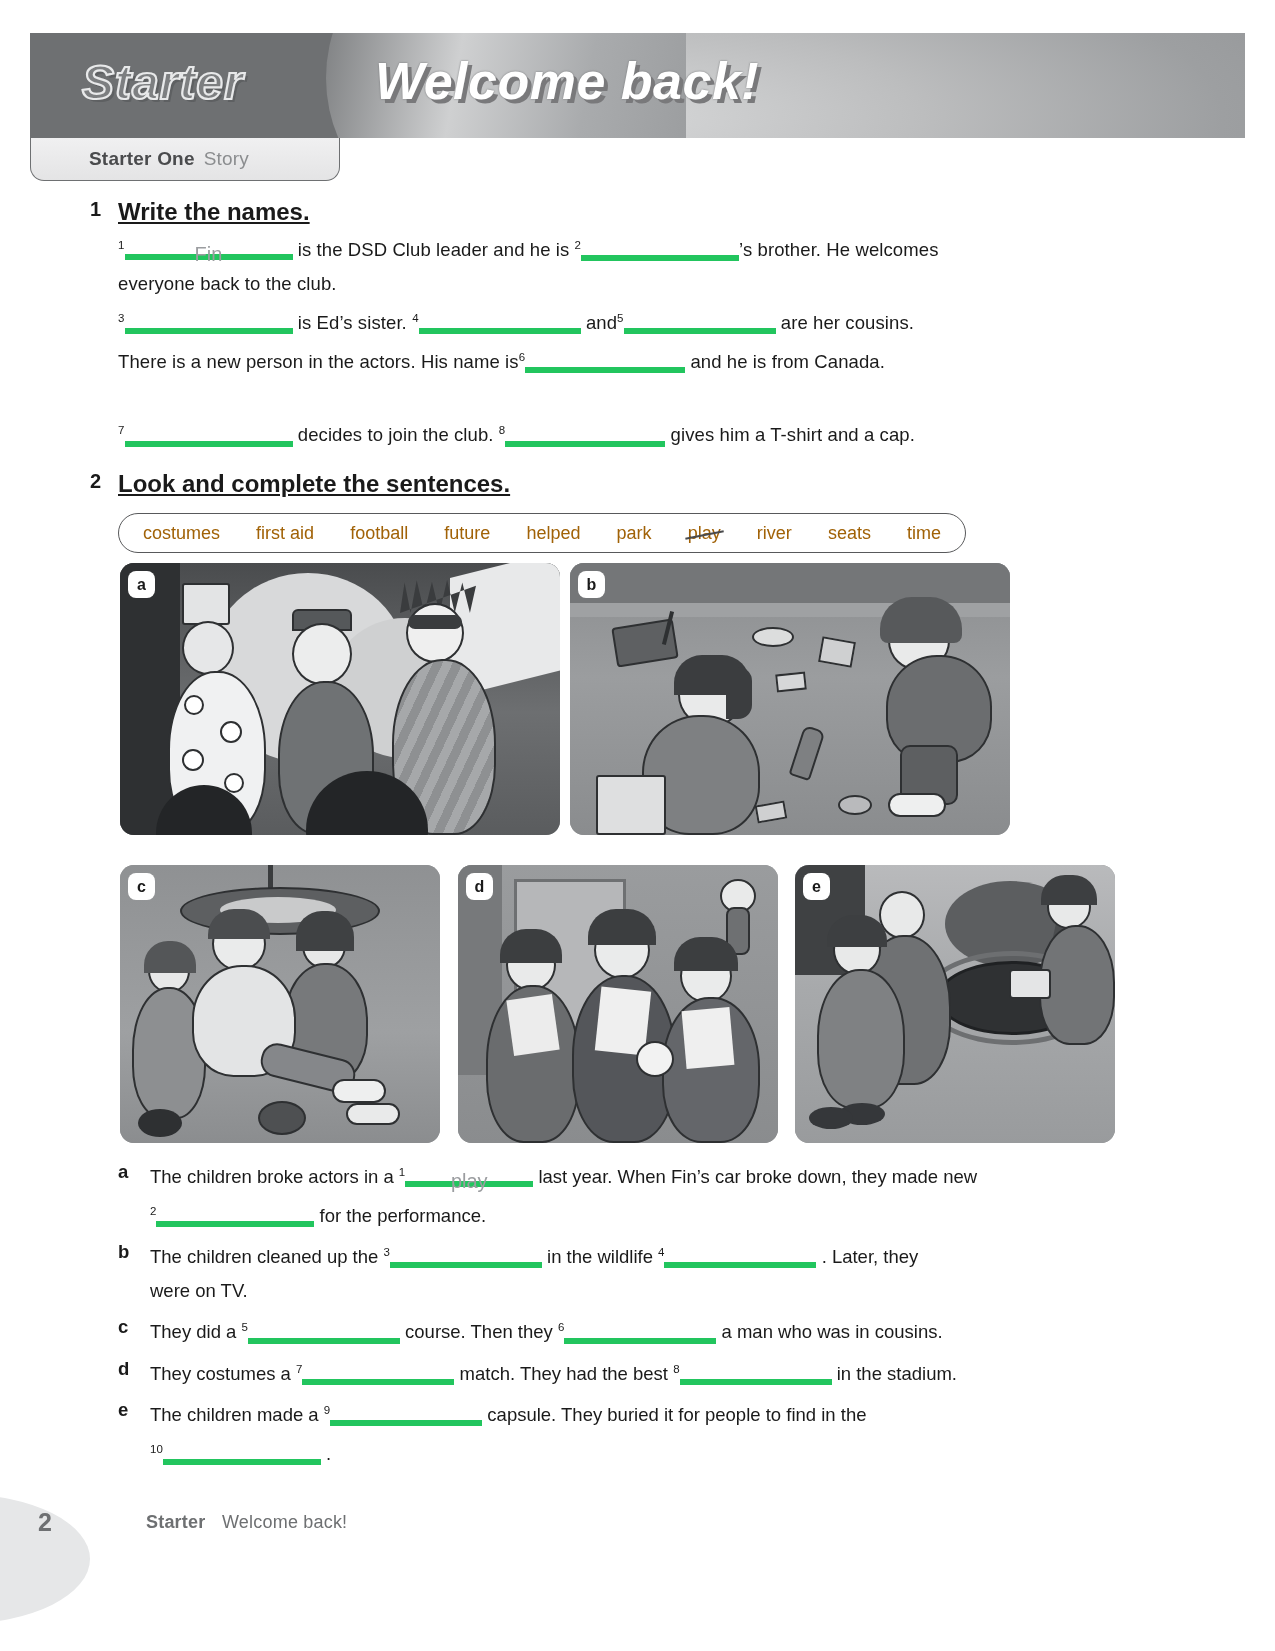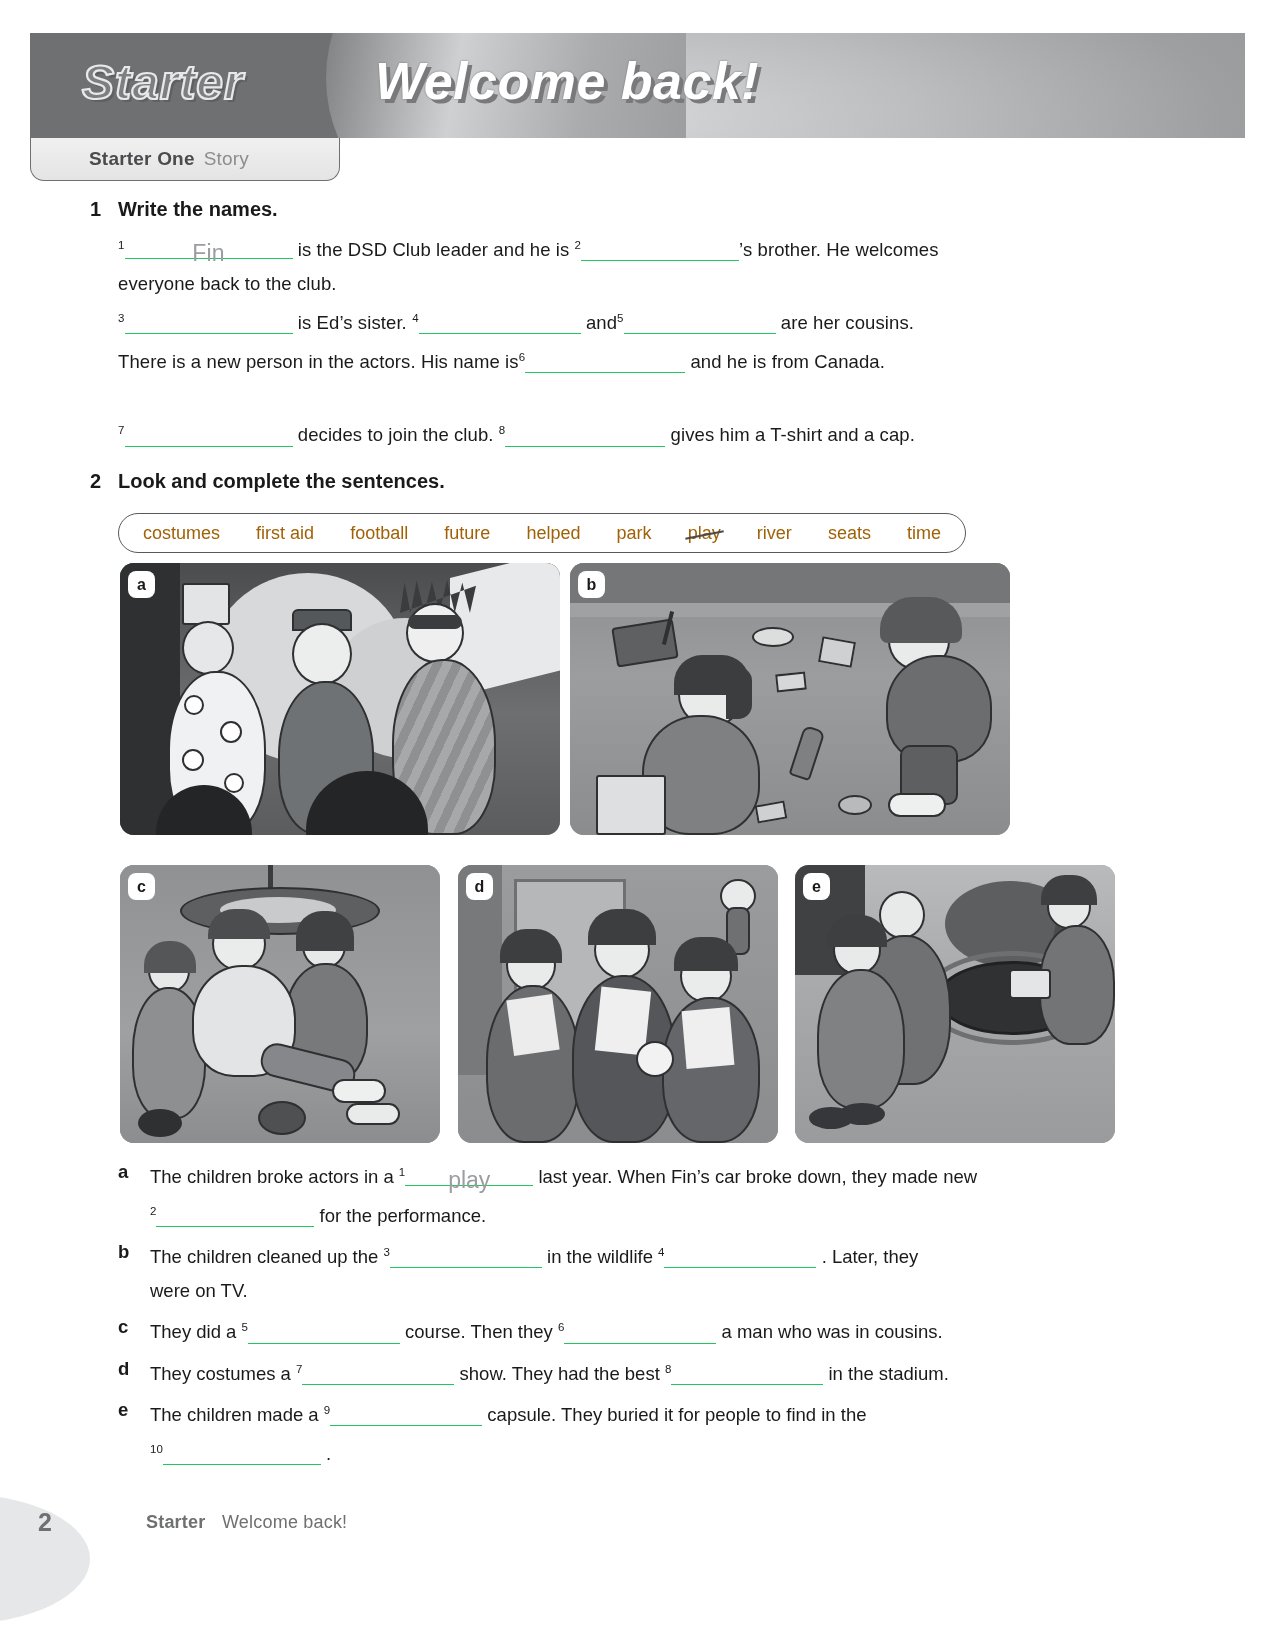--- a/index.html
+++ b/index.html
@@ -77,45 +77,45 @@
     font-size: 19px; color: #8b8d8f; letter-spacing: .2px;
   }
 
   
   .exercise { position: absolute; }
   .ex-num {
     position: absolute;
     font-size: 20px; font-weight: bold; color: #1a1a1a;
   }
   .ex-title {
-    font-size: 20px; font-weight: bold; color: #1a1a1a;
+    font-size: 24px; font-weight: bold; color: #1a1a1a; text-decoration: underline;
   }
 
   #ex1 { left: 90px; top: 198px; width: 960px; }
   #ex1 .ex-head { position: relative; height: 30px; }
   #ex1 .ex-num { left: 0; top: 0; }
   #ex1 .ex-title { position: absolute; left: 28px; top: 0; }
 
   .body-text {
     font-size: 18.5px;
     line-height: 34px;
     color: #1a1a1a;
     letter-spacing: .1px;
   }
   .para { margin-left: 28px; }
 
   .blank {
     display: inline-block;
-    border-bottom: 1px solid #22c55e;
+    border-bottom: 6px solid #22c55e;
     height: 23px;
     vertical-align: -5px;
     position: relative;
     text-align: center;
     color: #9b9da0;
-    font-size: 23px;
+    font-size: 20px;
   }
   .blank.filled { color: #9b9da0; }
   sup.idx { font-size: 11.5px; color: #1a1a1a; vertical-align: super; }
 
   #ex2 { left: 90px; top: 470px; width: 980px; }
   #ex2 .ex-head { position: relative; height: 32px; }
   #ex2 .ex-num { left: 0; top: 0; }
   #ex2 .ex-title { position: absolute; left: 28px; top: 0; }
 
   
@@ -445,21 +445,21 @@
     <div class="ans-row">
       <span class="ans-letter">b</span>
       <div class="ans-text"><span>The children cleaned up the</span> <sup class="idx">3</sup><span class="blank" style="width: 152px;"></span> <span>in the wildlife</span> <sup class="idx">4</sup><span class="blank" style="width: 152px;"></span> <span>. Later, they</span> <br><span>were on TV.</span> </div>
     </div>
     <div class="ans-row">
       <span class="ans-letter">c</span>
       <div class="ans-text"><span>They did a</span> <sup class="idx">5</sup><span class="blank" style="width: 152px;"></span> <span>course. Then they</span> <sup class="idx">6</sup><span class="blank" style="width: 152px;"></span> <span>a man who was in cousins.</span> </div>
     </div>
     <div class="ans-row">
       <span class="ans-letter">d</span>
-      <div class="ans-text"><span>They costumes a</span> <sup class="idx">7</sup><span class="blank" style="width: 152px;"></span> <span>show. They had the best</span> <sup class="idx">8</sup><span class="blank" style="width: 152px;"></span> <span>in the stadium.</span> </div>
+      <div class="ans-text"><span>They costumes a</span> <sup class="idx">7</sup><span class="blank" style="width: 152px;"></span> <span>match. They had the best</span> <sup class="idx">8</sup><span class="blank" style="width: 152px;"></span> <span>in the stadium.</span> </div>
     </div>
     <div class="ans-row">
       <span class="ans-letter">e</span>
       <div class="ans-text"><span>The children made a</span> <sup class="idx">9</sup><span class="blank" style="width: 152px;"></span> <span>capsule. They buried it for people to find in the</span> <br><sup class="idx">10</sup><span class="blank" style="width: 158px;"></span> <span>.</span> </div>
     </div>
   </div>
 
 <div class="footer-arc"></div>
 <div class="footer-page">2</div>
 <div class="footer-unit">Starter</div>

